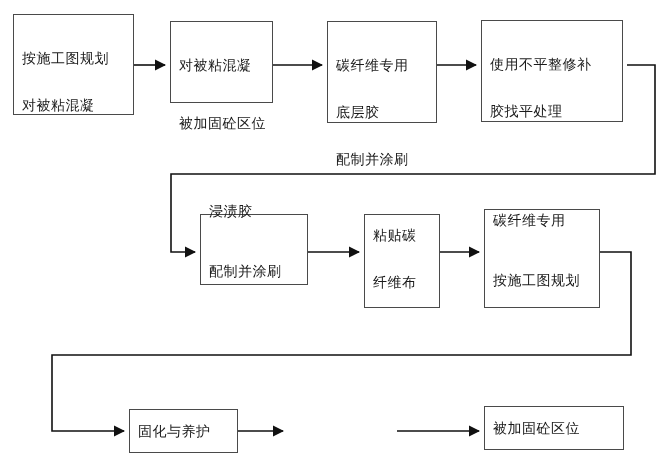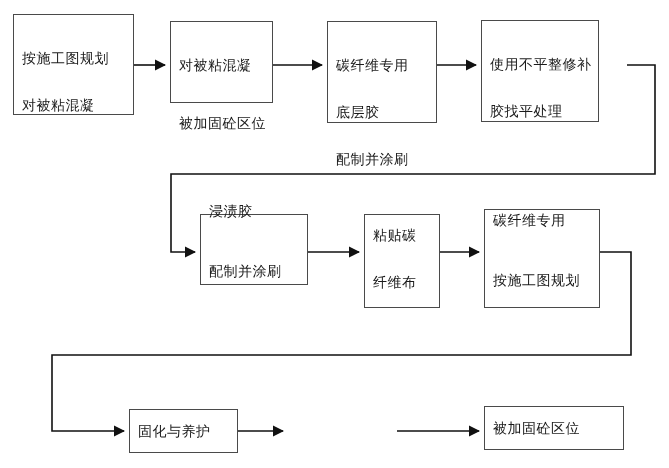--- a/index.html
+++ b/index.html
@@ -52,21 +52,21 @@
   .loose .line { margin-bottom: 16px; }
   .mid  .line { margin-bottom: 18px; }
   .one  .line { margin-bottom: 0; }
   .center-txt .txt {
     top: 50%;
     transform: translateY(-50%);
   }
   .node.n1 { left: 13px;  top: 14px;  width: 121px; height: 101px; }
   .node.n2 { left: 170px; top: 21px;  width: 103px; height: 82px; }
   .node.n3 { left: 327px; top: 21px;  width: 110px; height: 102px; }
-  .node.n4 { left: 481px; top: 20px;  width: 118px; height: 102px; }
+  .node.n4 { left: 481px; top: 20px;  width: 142px; height: 102px; }
   .node.n5 { left: 200px; top: 214px; width: 108px; height: 71px; }
   .node.n6 { left: 364px; top: 214px; width: 76px;  height: 94px; }
   .node.n7 { left: 484px; top: 209px; width: 116px; height: 99px; }
   .node.n8 { left: 129px; top: 409px; width: 109px; height: 44px; padding-left: 21px; }
   .node.n9 { left: 288px; top: 409px; width: 109px; height: 44px; }
   .node.n10{ left: 484px; top: 406px; width: 140px; height: 44px; }
 </style>
 </head>
 <body>
 

